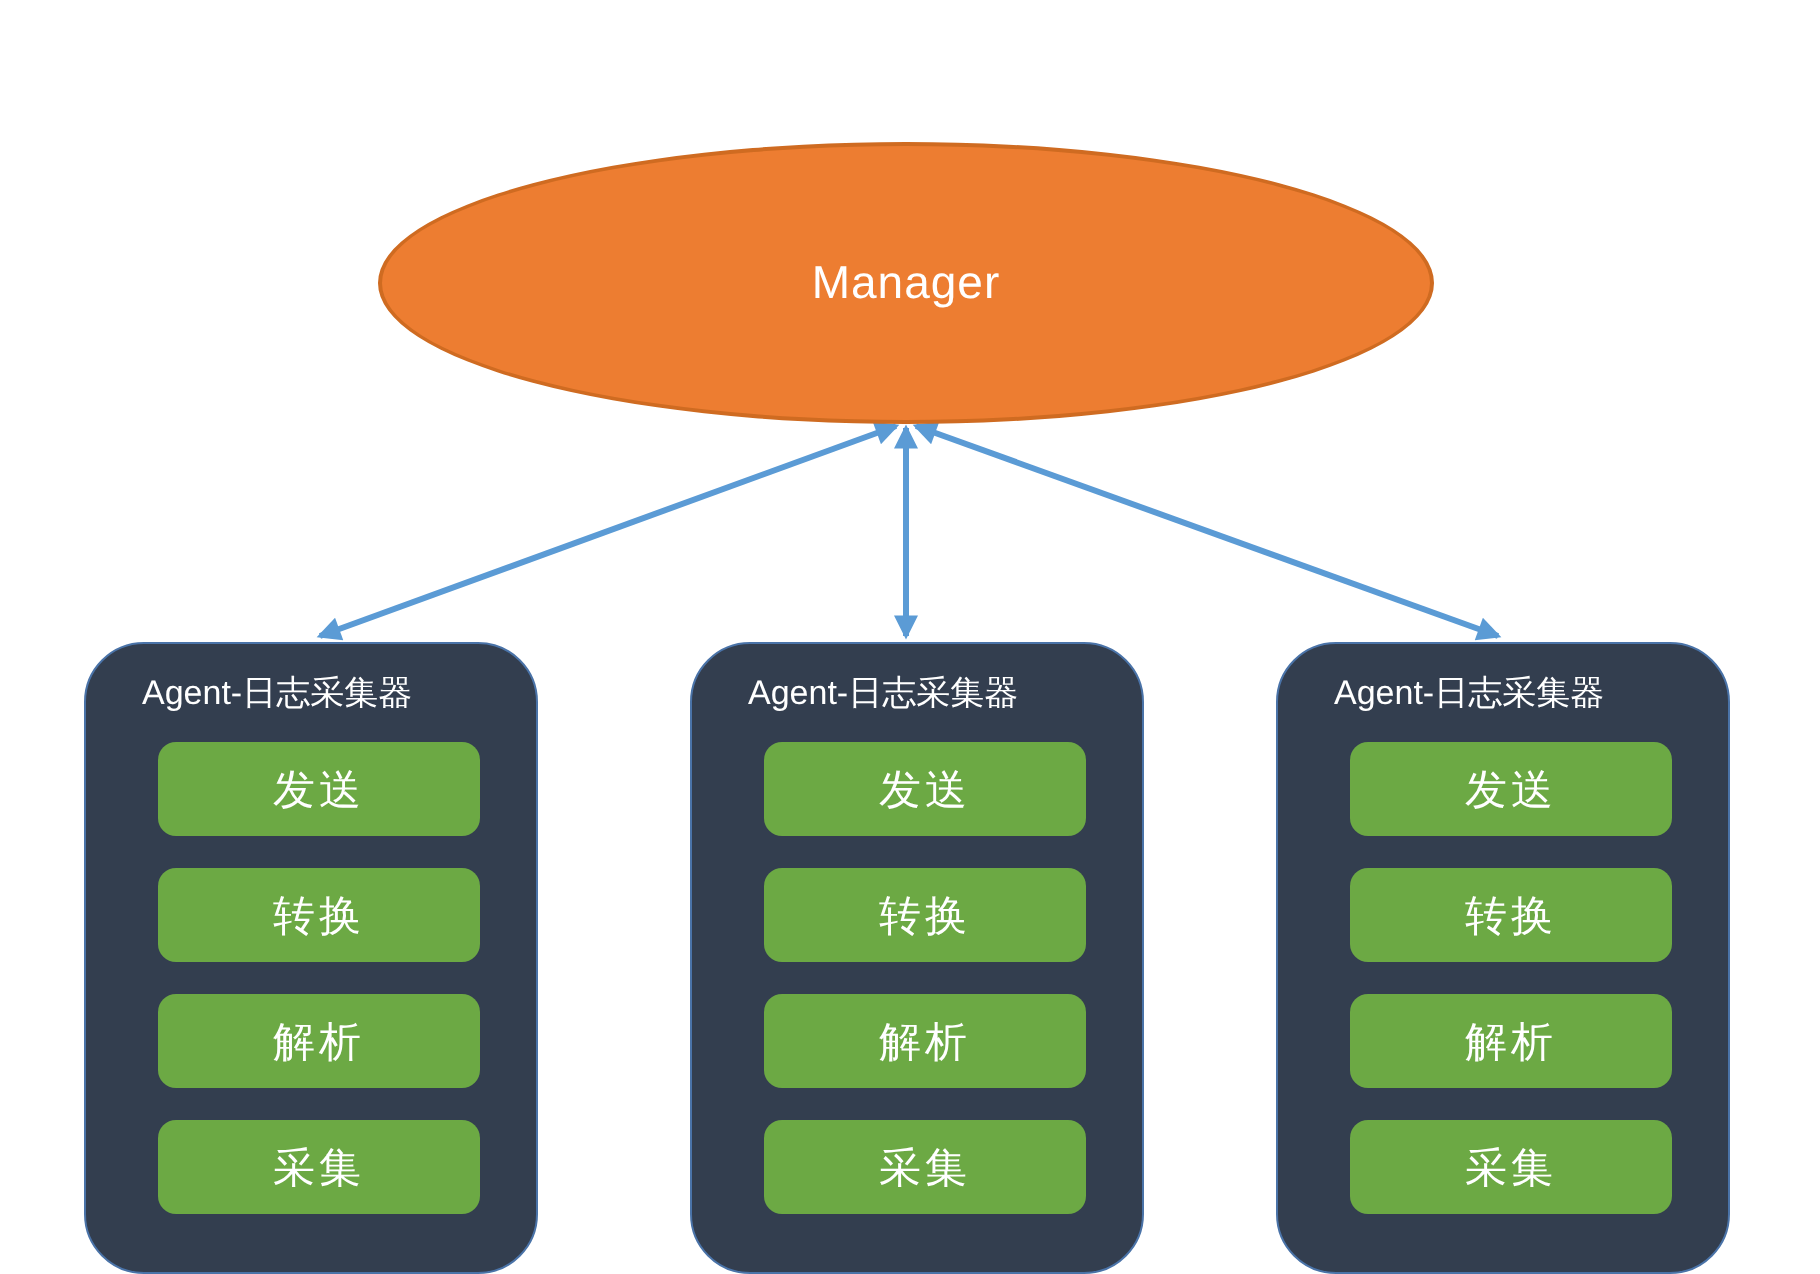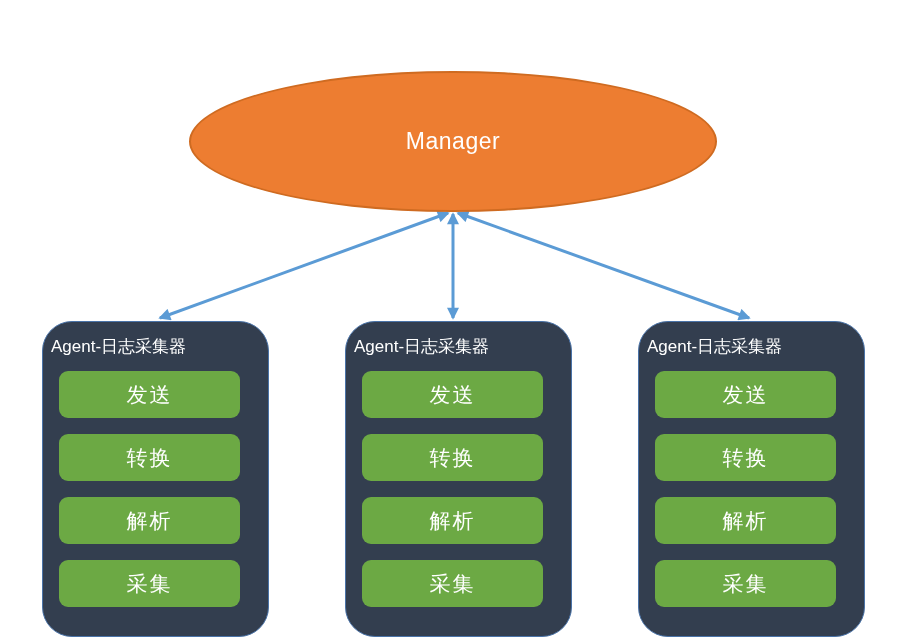--- a/index.html
+++ b/index.html
@@ -53,21 +53,21 @@
   }
   .arrow-head { fill: var(--arrow); }
   .agent-box {
     position: absolute;
     top: 289px;
     width: 227px;
     height: 316px;
     background: var(--agent-fill);
     border: 1.5px solid var(--agent-border);
     border-radius: 30px;
-    padding: 13px 28px 0 16px;
+    padding: 13px 28px 0 36px;
   }
   .agent-box.pos-0 { left: 42px; }
   .agent-box.pos-1 { left: 345px; }
   .agent-box.pos-2 { left: 638px; }
   .agent-title {
     color: var(--text);
     font-size: 17px;
     font-weight: 300;
     margin-left: -8px;
     margin-bottom: 13px;

